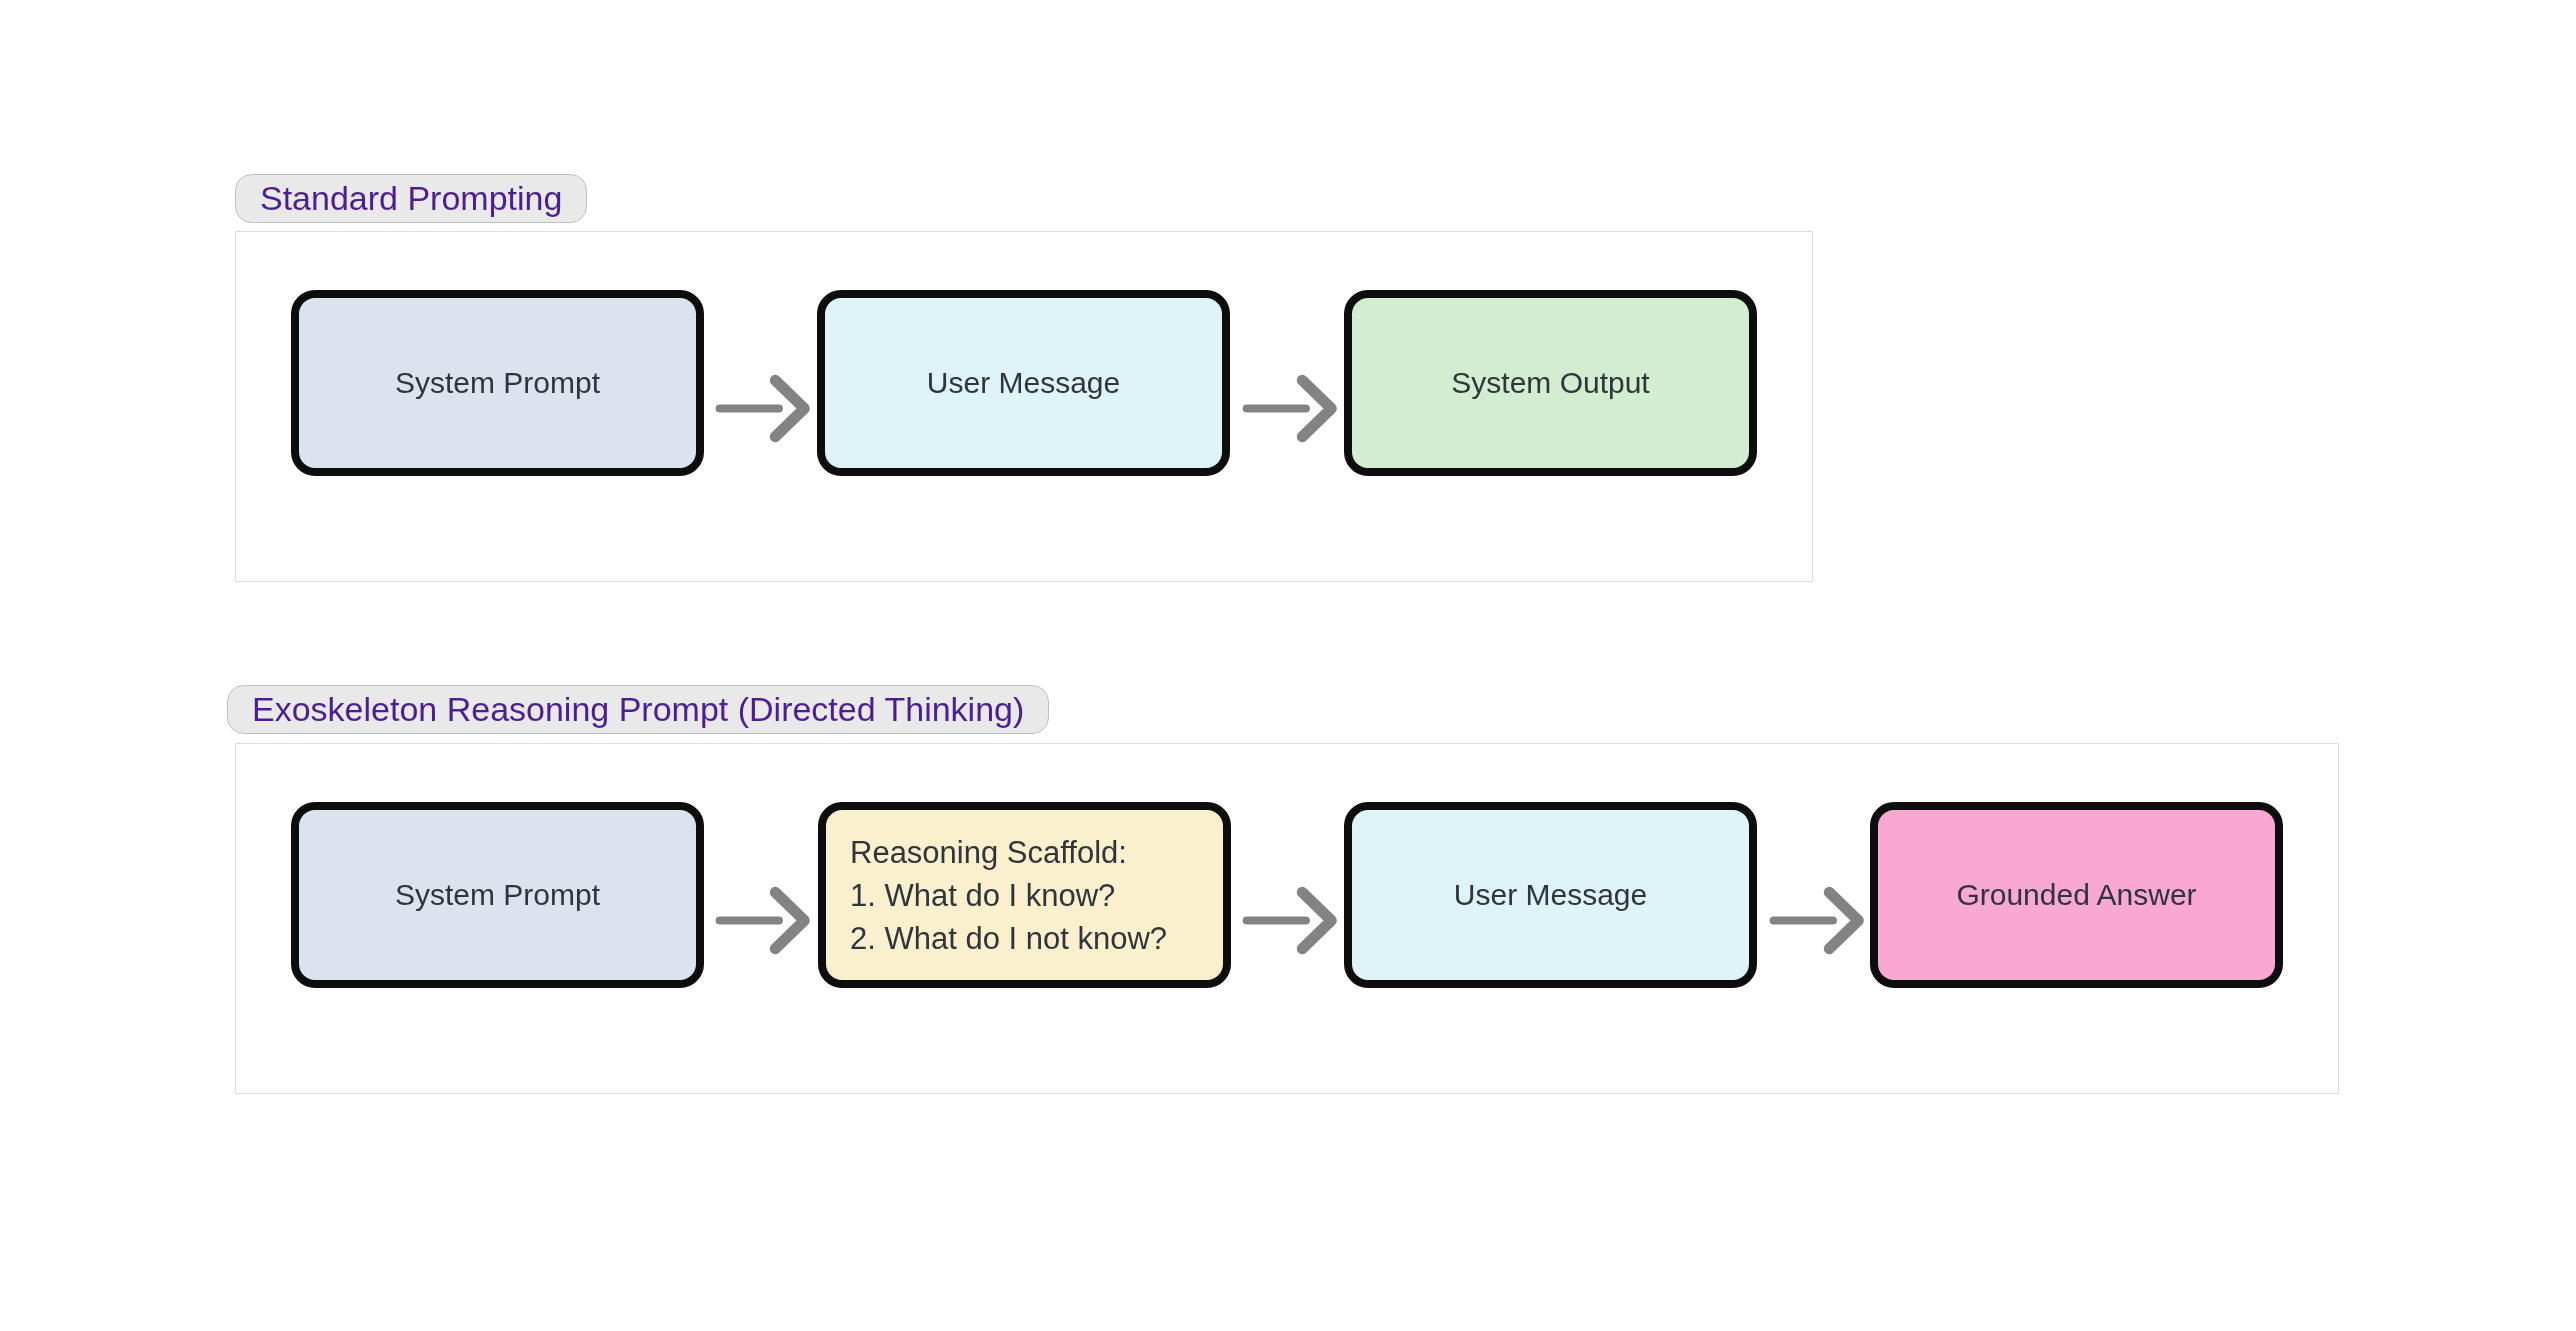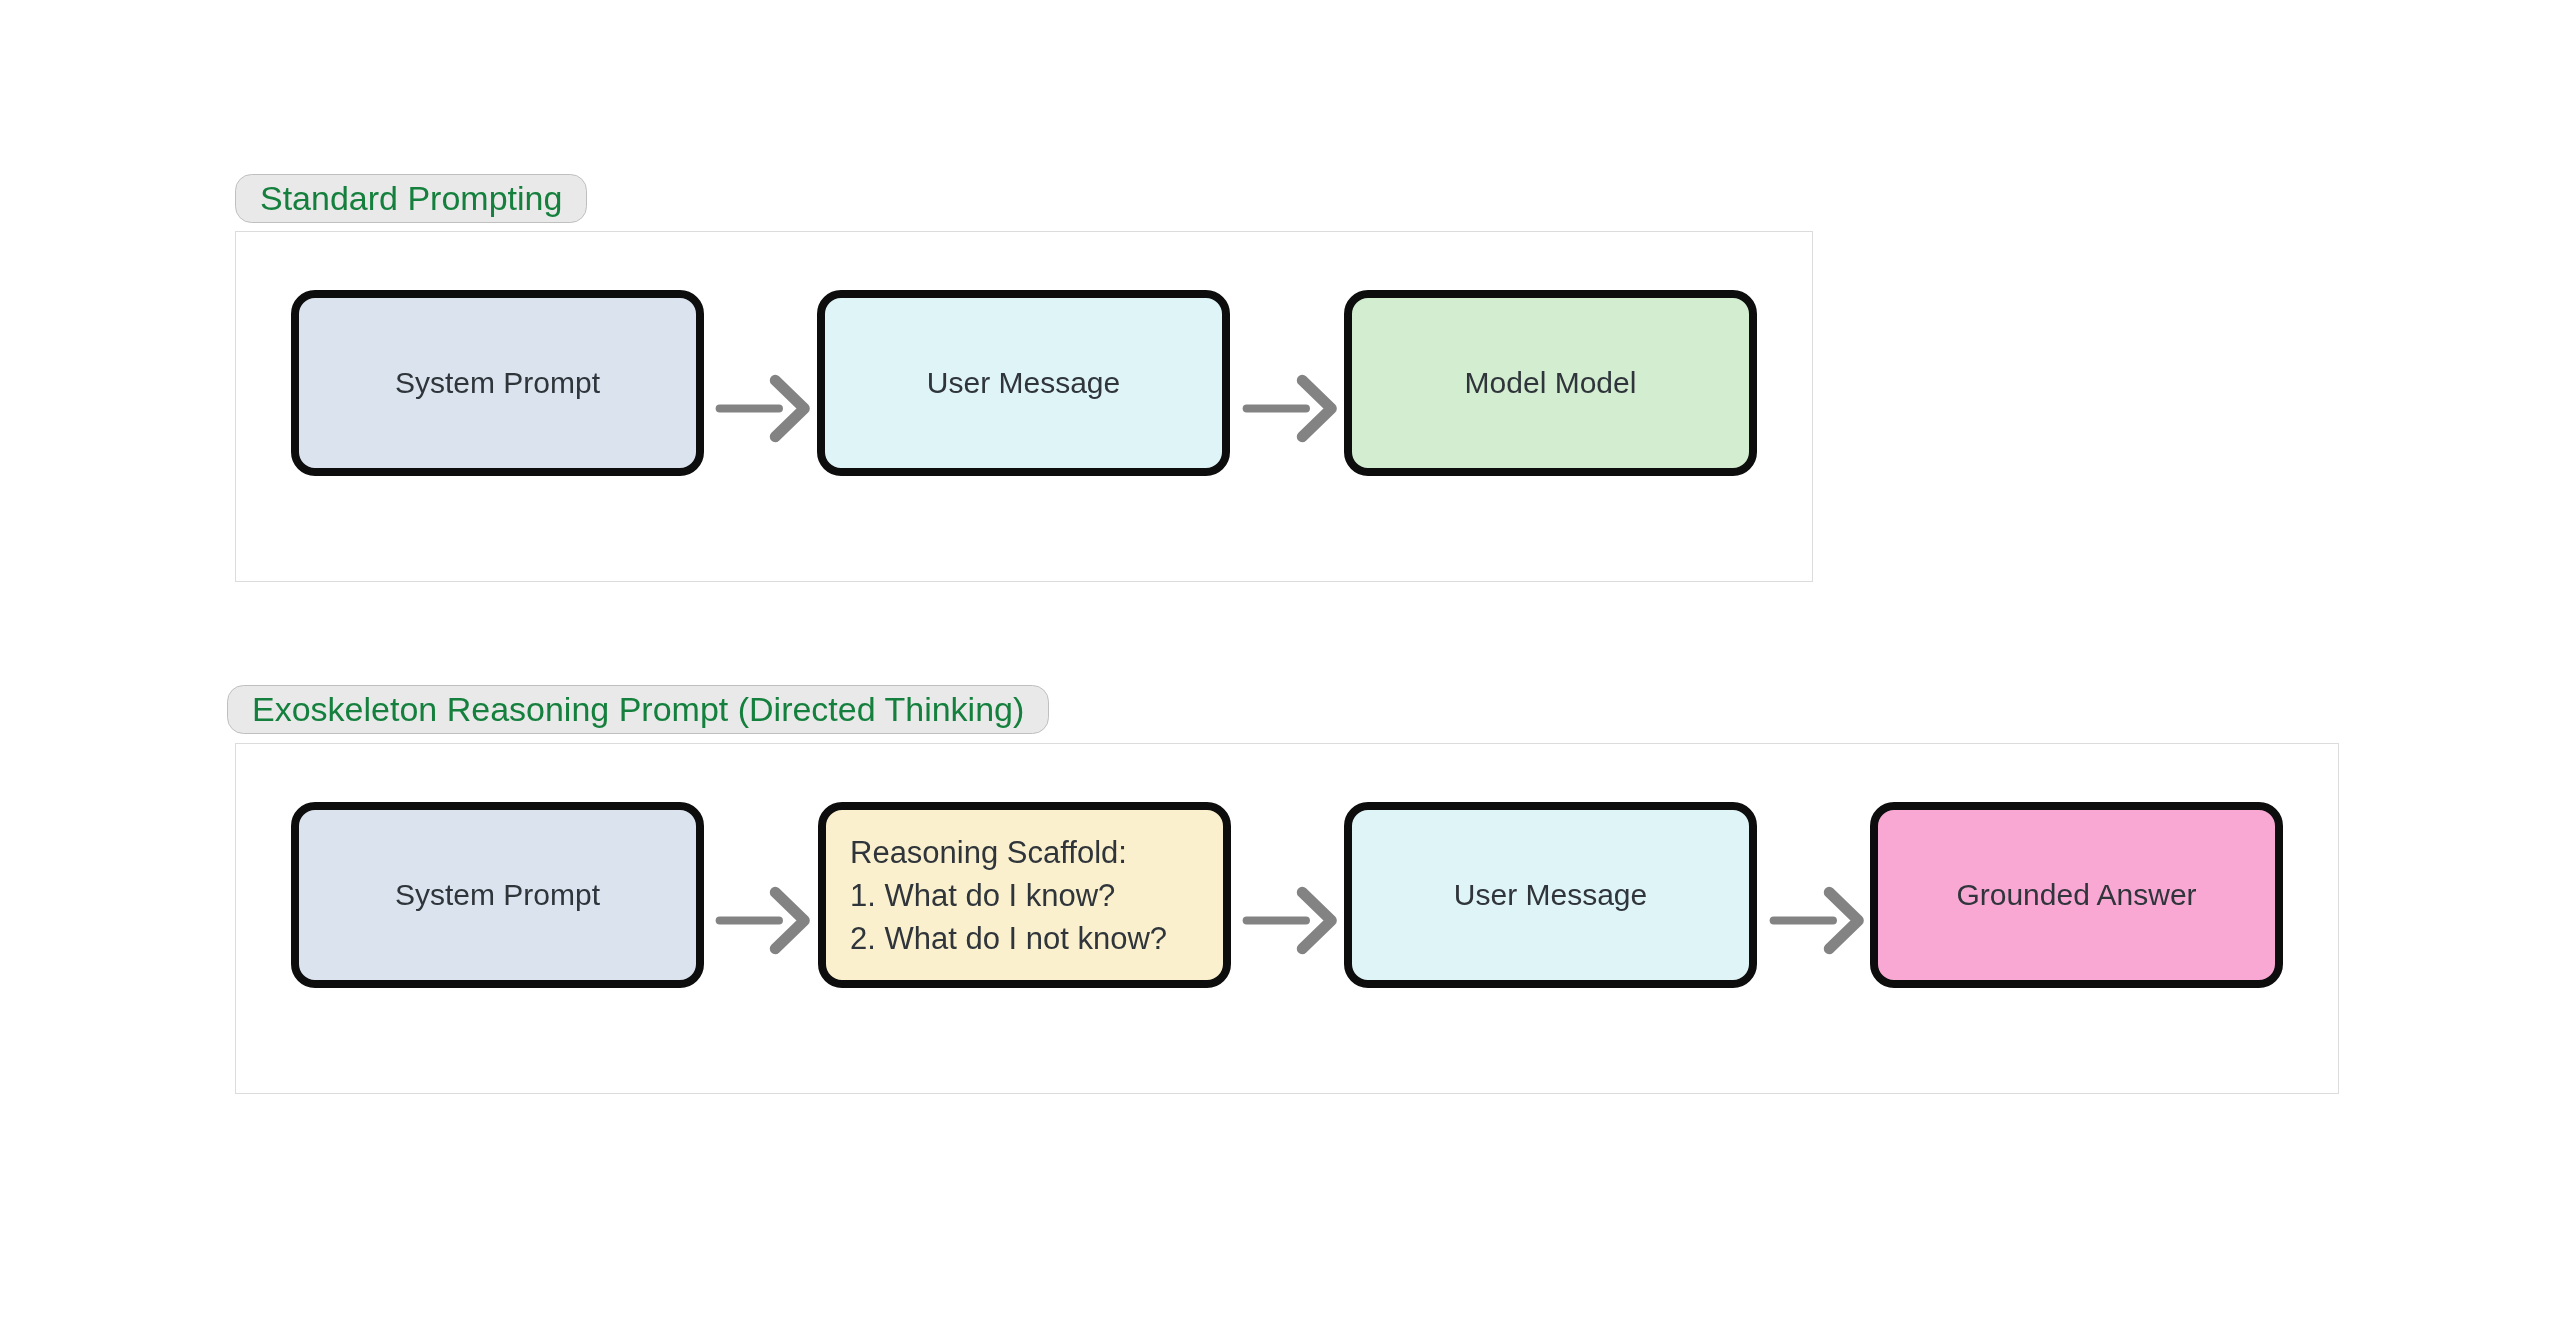--- a/index.html
+++ b/index.html
@@ -13,21 +13,21 @@
   }
   .section-label {
     position: absolute;
     display: inline-block;
     box-sizing: border-box;
     height: 49px;
     line-height: 46px;
     padding: 0 24px;
     font-size: 34px;
     font-weight: 500;
-    color: #15803d;
+    color: #4c1d95;
     background: var(--label-pill-bg);
     border: 1.8px solid var(--label-pill-border);
     border-radius: 16.5px;
     white-space: nowrap;
   }
   .section-container {
     position: absolute;
     box-sizing: border-box;
     background: #ffffff;
     border: 1.8px solid var(--container-border-color);
@@ -94,21 +94,21 @@
   </div>
 
   <div class="arrow" style="left:1242px; top:363px;">
     <svg viewBox="0 0 104 100" fill="none" stroke="currentColor" stroke-linecap="round" stroke-linejoin="round">
       <path d="M5 50 H70" stroke-width="9"></path>
       <path d="M66 19 L98 50 L66 81" stroke-width="12"></path>
     </svg>
   </div>
 
   <div class="node" style="left: 1344px; top: 290px; background: rgb(210, 237, 208);">
-    <span>Model Model</span>
+    <span>System Output</span>
   </div>
 
   <div class="section-label" style="left:227px; top:685px;">Exoskeleton Reasoning Prompt (Directed Thinking)</div>
 
   <div class="section-container" style="left:235px; top:743px; width:2104px; height:351px;"></div>
 
   <div class="node" style="left: 291px; top: 802px; background: rgb(219, 228, 238);">
     <span>System Prompt</span>
   </div>
 

